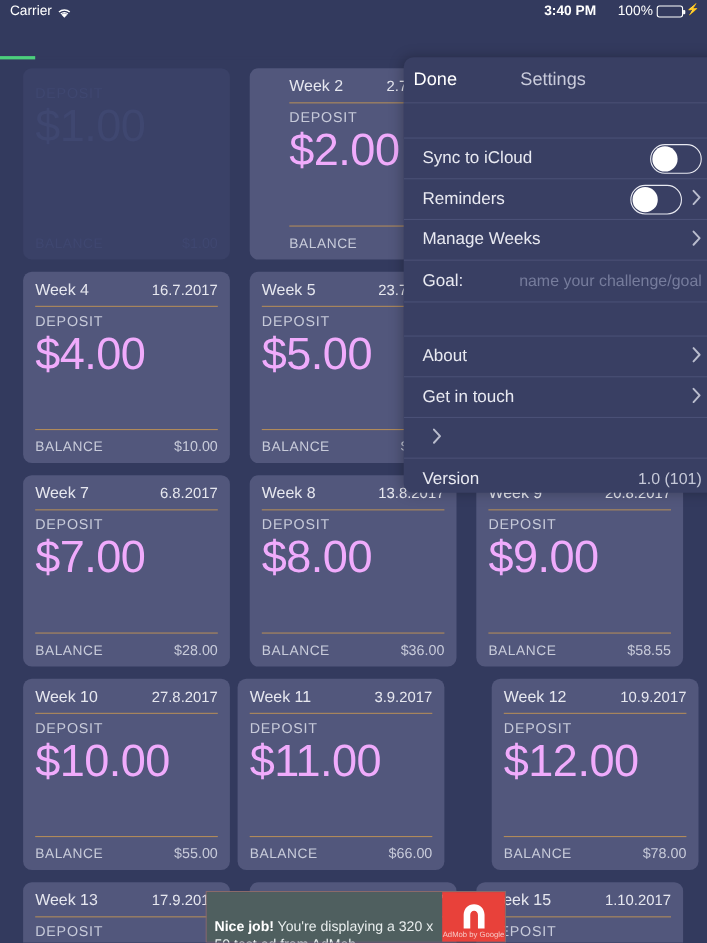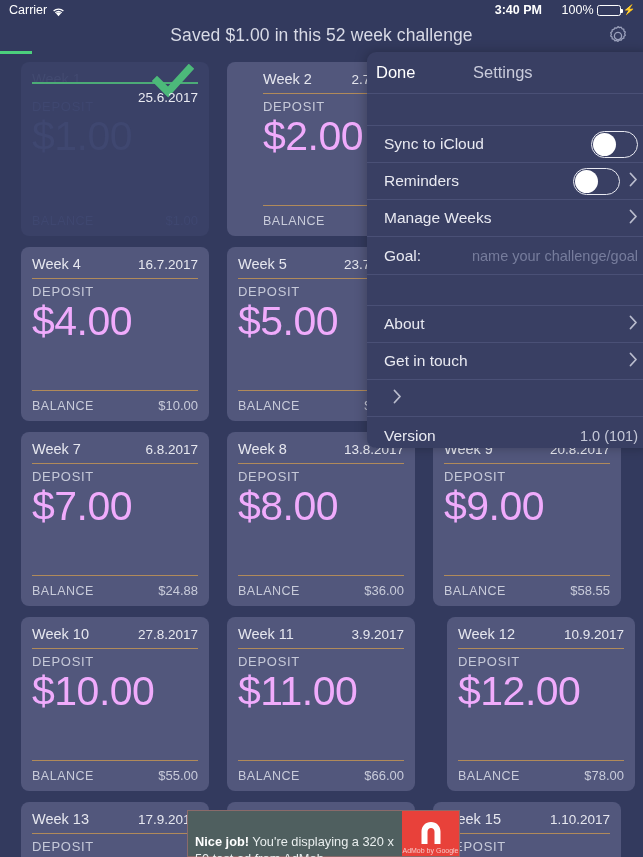--- a/index.html
+++ b/index.html
@@ -202,45 +202,27 @@
       </span>
     </div>
     <div class="sb-center">3:40 PM</div>
     <div class="sb-right">
       <span>100%</span>
       <span class="batt"><span class="batt-fill"></span></span>
       <span class="bolt">⚡</span>
     </div>
   </div>
 
-  <div class="navbar">
-    <div class="nav-title">Saved $1.00 in this 52 week challenge</div>
-    <div class="gear-btn">
-      <svg width="24" height="24" viewBox="0 0 24 24">
-        <path d="M12 8.4a3.6 3.6 0 1 0 0 7.2 3.6 3.6 0 0 0 0-7.2z" fill="none" stroke="#9aa0bb" stroke-width="1.3"></path>
-        <path d="M12 2.6l1.5 1.0 1.7-.4.9 1.6 1.7.4.1 1.8 1.4 1.1-.7 1.6.7 1.6-1.4 1.1-.1 1.8-1.7.4-.9 1.6-1.7-.4L12 17.4l-1.5-1.0-1.7.4-.9-1.6-1.7-.4-.1-1.8-1.4-1.1.7-1.6-.7-1.6 1.4-1.1.1-1.8 1.7-.4.9-1.6 1.7.4z" fill="none" stroke="#9aa0bb" stroke-width="1.3" stroke-linejoin="round"></path>
-      </svg>
-    </div>
-  </div>
 
   <div class="progress-track">
     <div class="progress-fill"></div>
   </div>
 
   <div class="grid">
       <div class="card done" style="left: 21px; top: 0px;">
-        <div class="card-head">
-          <span>Week 1</span>
-          <span class="card-date" style="visibility: hidden;">25.6.2017</span>
-          <div class="strike"></div>
-          <div class="check"><svg width="42" height="34" viewBox="0 0 42 34">
-              <path d="M5 17 L16 28 L37 5" fill="none" stroke="#4cb97a" stroke-width="7.5" stroke-linecap="square" stroke-linejoin="miter"></path>
-            </svg></div>
-          <div class="done-date">25.6.2017</div>
-        </div>
         <div class="card-head-rule"></div>
         <div class="card-body">
           <div class="deposit-label">DEPOSIT</div>
           <div class="amount">$1.00</div>
         </div>
         <div class="card-foot-rule"></div>
         <div class="card-foot">
           <span>BALANCE</span>
           <span class="balance-val">$1.00</span>
         </div>
@@ -331,21 +313,21 @@
           <span class="card-date">6.8.2017</span>
         </div>
         <div class="card-head-rule"></div>
         <div class="card-body">
           <div class="deposit-label">DEPOSIT</div>
           <div class="amount">$7.00</div>
         </div>
         <div class="card-foot-rule"></div>
         <div class="card-foot">
           <span>BALANCE</span>
-          <span class="balance-val">$24.88</span>
+          <span class="balance-val">$28.00</span>
         </div>
       </div>
       <div class="card" style="left: 227px; top: 370px;">
         <div class="card-head">
           <span>Week 8</span>
           <span class="card-date">13.8.2017</span>
         </div>
         <div class="card-head-rule"></div>
         <div class="card-body">
           <div class="deposit-label">DEPOSIT</div>
@@ -382,21 +364,21 @@
         <div class="card-body">
           <div class="deposit-label">DEPOSIT</div>
           <div class="amount">$10.00</div>
         </div>
         <div class="card-foot-rule"></div>
         <div class="card-foot">
           <span>BALANCE</span>
           <span class="balance-val">$55.00</span>
         </div>
       </div>
-      <div class="card" style="left: 227px; top: 555px;">
+      <div class="card" style="left: 216px; top: 555px;">
         <div class="card-head">
           <span>Week 11</span>
           <span class="card-date">3.9.2017</span>
         </div>
         <div class="card-head-rule"></div>
         <div class="card-body">
           <div class="deposit-label">DEPOSIT</div>
           <div class="amount">$11.00</div>
         </div>
         <div class="card-foot-rule"></div>

